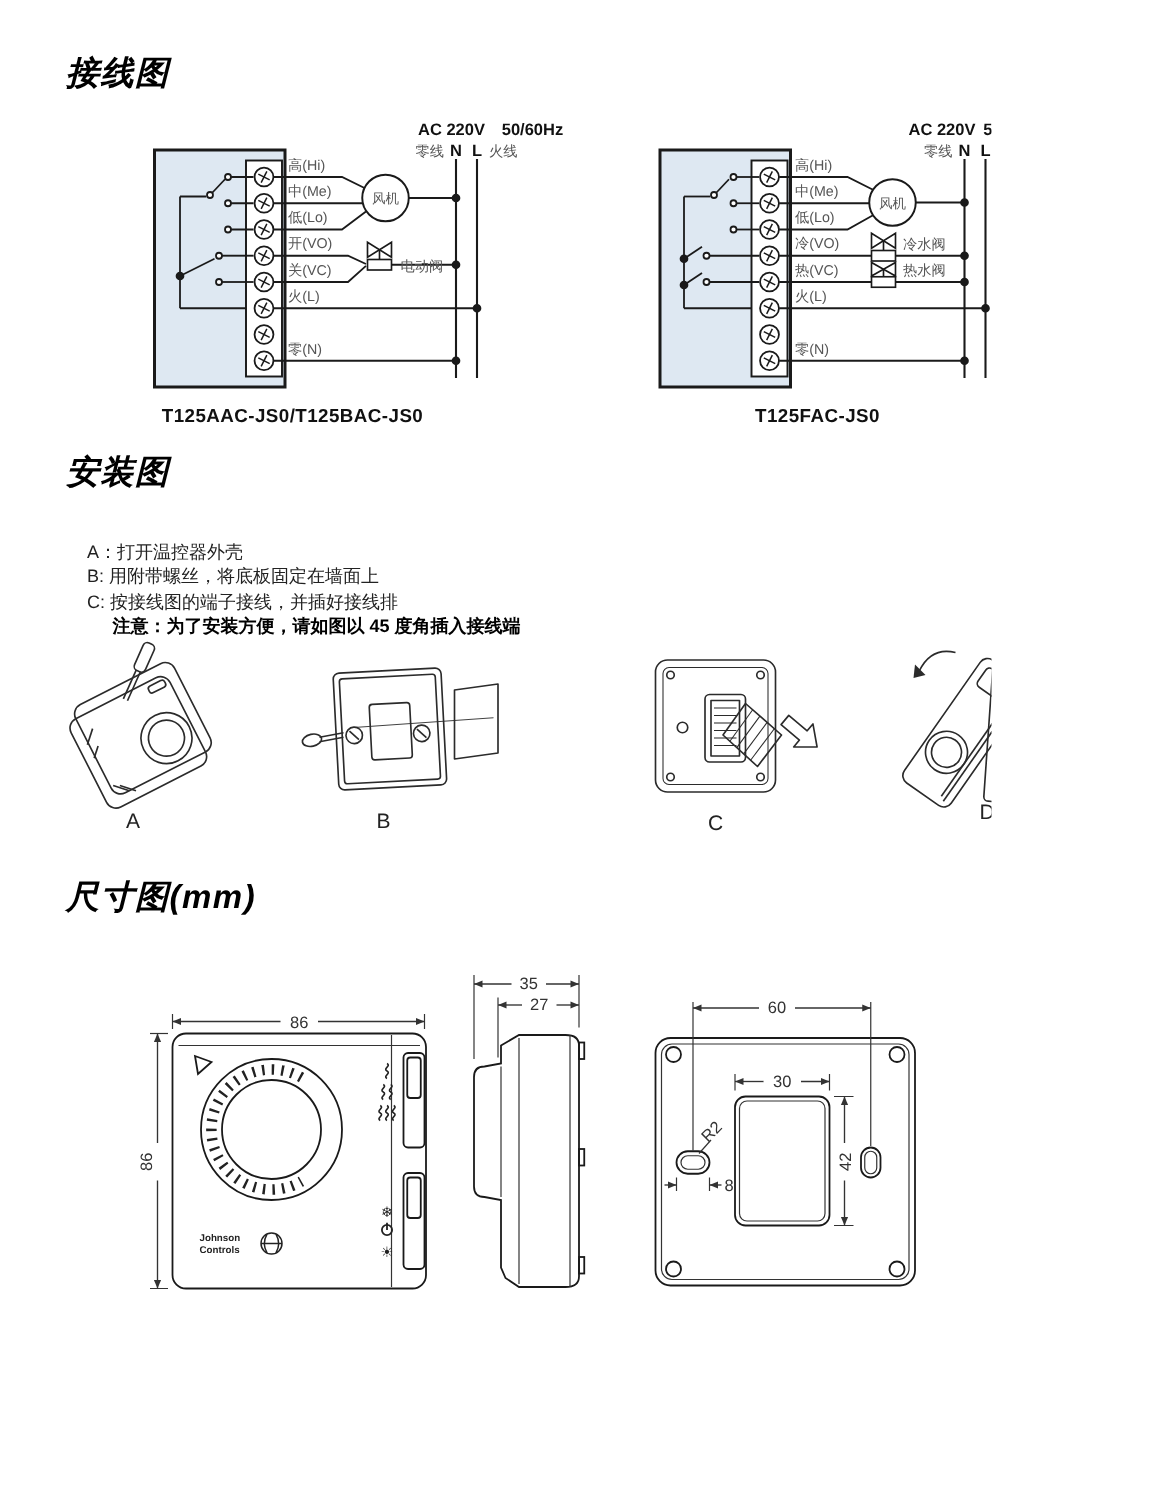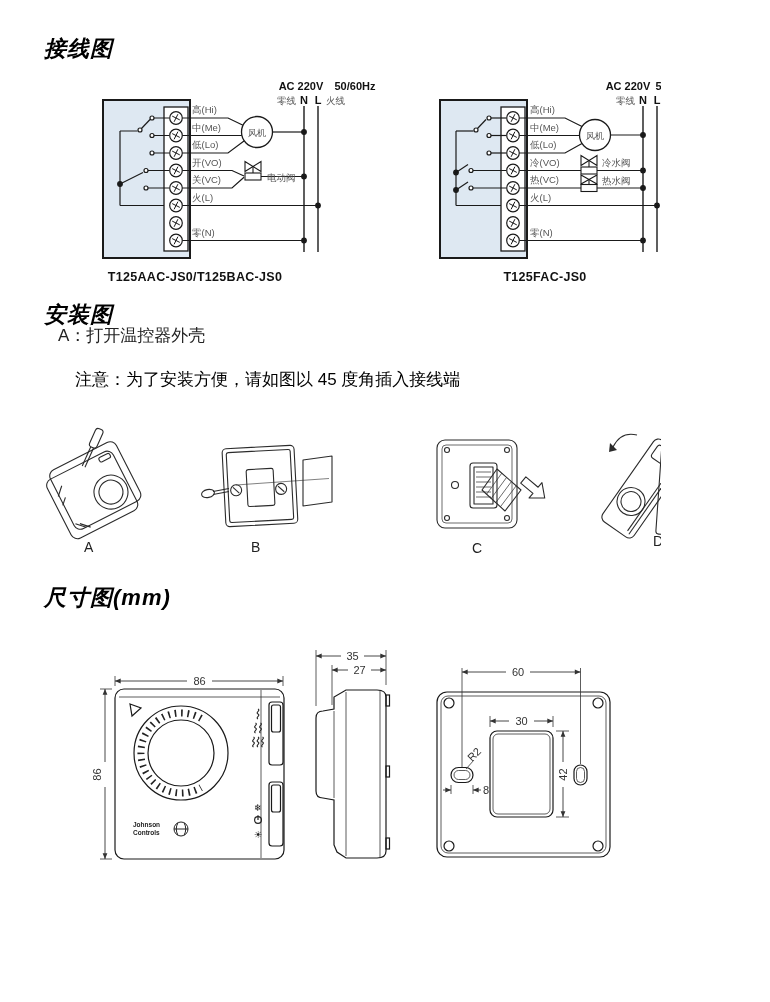--- a/index.html
+++ b/index.html
@@ -4,22 +4,22 @@
 <style>
   * { margin:0; padding:0; box-sizing:border-box; }
   html,body { width:770px; height:1002px; background:#ffffff;
     font-family:"Liberation Sans","DejaVu Sans",sans-serif; color:#1a1a1a; }
   .page { position:relative; width:661px; height:1002px; background:#fff; overflow:hidden;border-radius:11px; }
   .sec-title { position:absolute; font-size:22px; font-weight:bold; font-style:italic;
     color:#000; letter-spacing:1px; }
   #title-wiring   { left:44px; top:34px; }
   #title-install  { left:44px; top:300px;font-family:Liberation Serif, serif; }
   #title-dimension{ left:44px; top:583px;text-align:center; }
-  .steps { position:absolute; left:58px; top:328px; font-size:17px; line-height:16.3px; color:#222; }
-  .steps .note { font-weight:normal; color:#000; padding-left:17px;margin-top:28px; }
+  .steps { position:absolute; left:58px; top:360px; font-size:12px; line-height:16.3px; color:#222; }
+  .steps .note { font-weight:bold; color:#000; padding-left:17px; }
   .figlbl { position:absolute; font-size:14px; color:#222; }
   svg { position:absolute; left:0; overflow:visible; }
   text { font-family:"Liberation Sans","DejaVu Sans",sans-serif; }
   .hdr  { font-size:11px; font-weight:bold; fill:#111; }
   .glbl { font-size:9.5px; fill:#555; }
   .cap  { font-size:12.5px; font-weight:bold; fill:#111; letter-spacing:.3px; }
   .dimtxt { font-size:11px; fill:#333; }
   .w  { stroke:#1a1a1a; stroke-width:1.2; fill:none; }
   .thin { stroke:#333; stroke-width:.8; fill:none; }
   .art { stroke:#2b2b2b; stroke-width:1.1; fill:none; stroke-linejoin:round; }
@@ -215,20 +215,22 @@
         <text class="glbl" x="530" y="183">热(VC)</text>
         <text class="glbl" x="530" y="200.5">火(L)</text>
         <text class="glbl" x="530" y="236">零(N)</text>
       </g>
       <text class="cap" text-anchor="middle" x="545" y="281">T125FAC-JS0</text>
     </g>
   </svg>
 
   <div class="steps">
     <div>A：打开温控器外壳</div>
+    <div>B: 用附带螺丝，将底板固定在墙面上</div>
+    <div>C: 按接线图的端子接线，并插好接线排</div>
     <div class="note">注意：为了安装方便，请如图以 45 度角插入接线端</div>
   </div>
 
   <svg width="770" height="140" viewBox="0 425 770 140" style="top:425px">
 
     <g class="art">
       <g transform="translate(95,441) rotate(24)">
         <rect x="-4" y="-13" width="8" height="20" rx="3"></rect>
         <line x1="-1.5" y1="7" x2="-1.5" y2="28"></line>
         <line x1="1.5" y1="7" x2="1.5" y2="28"></line>

